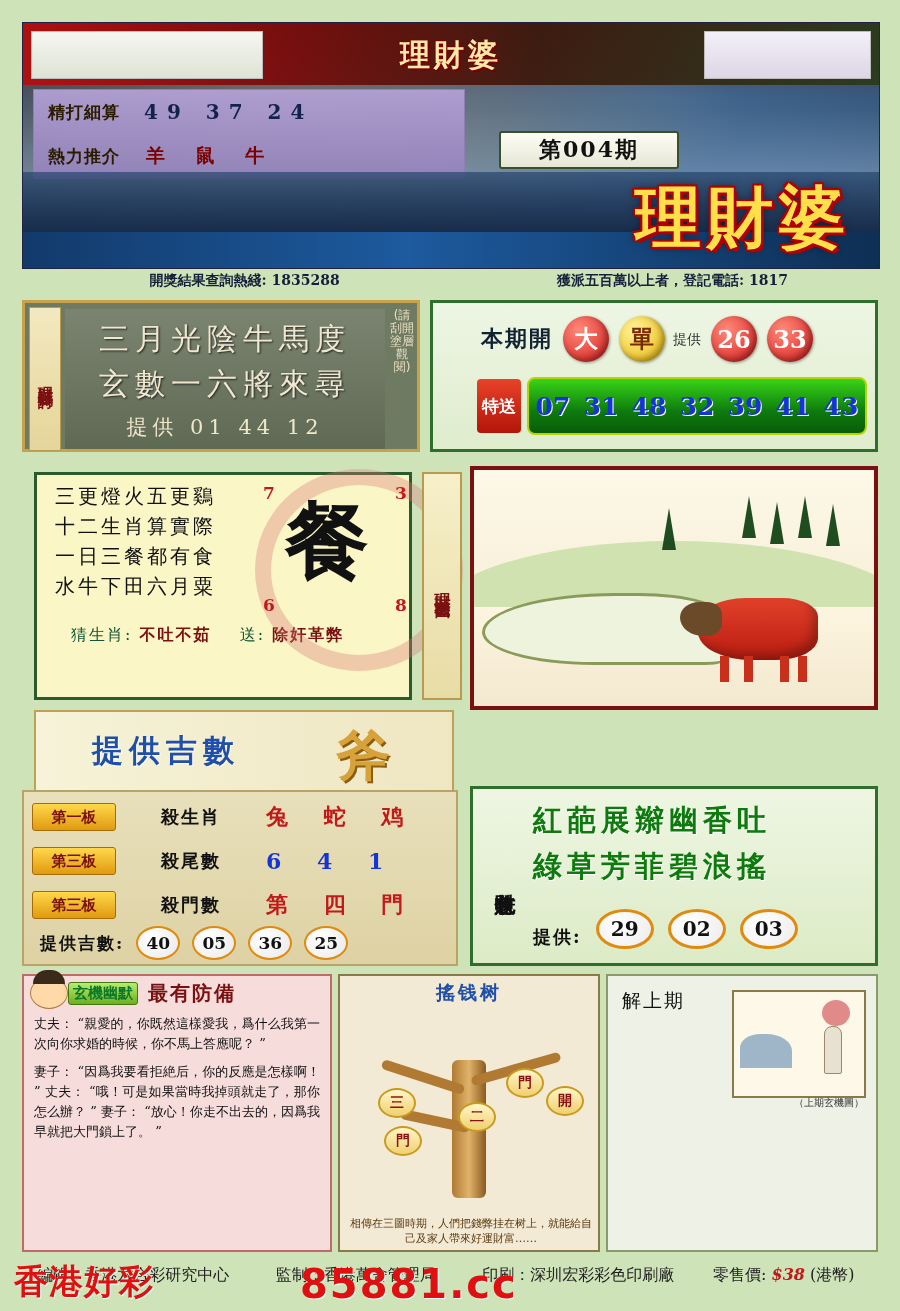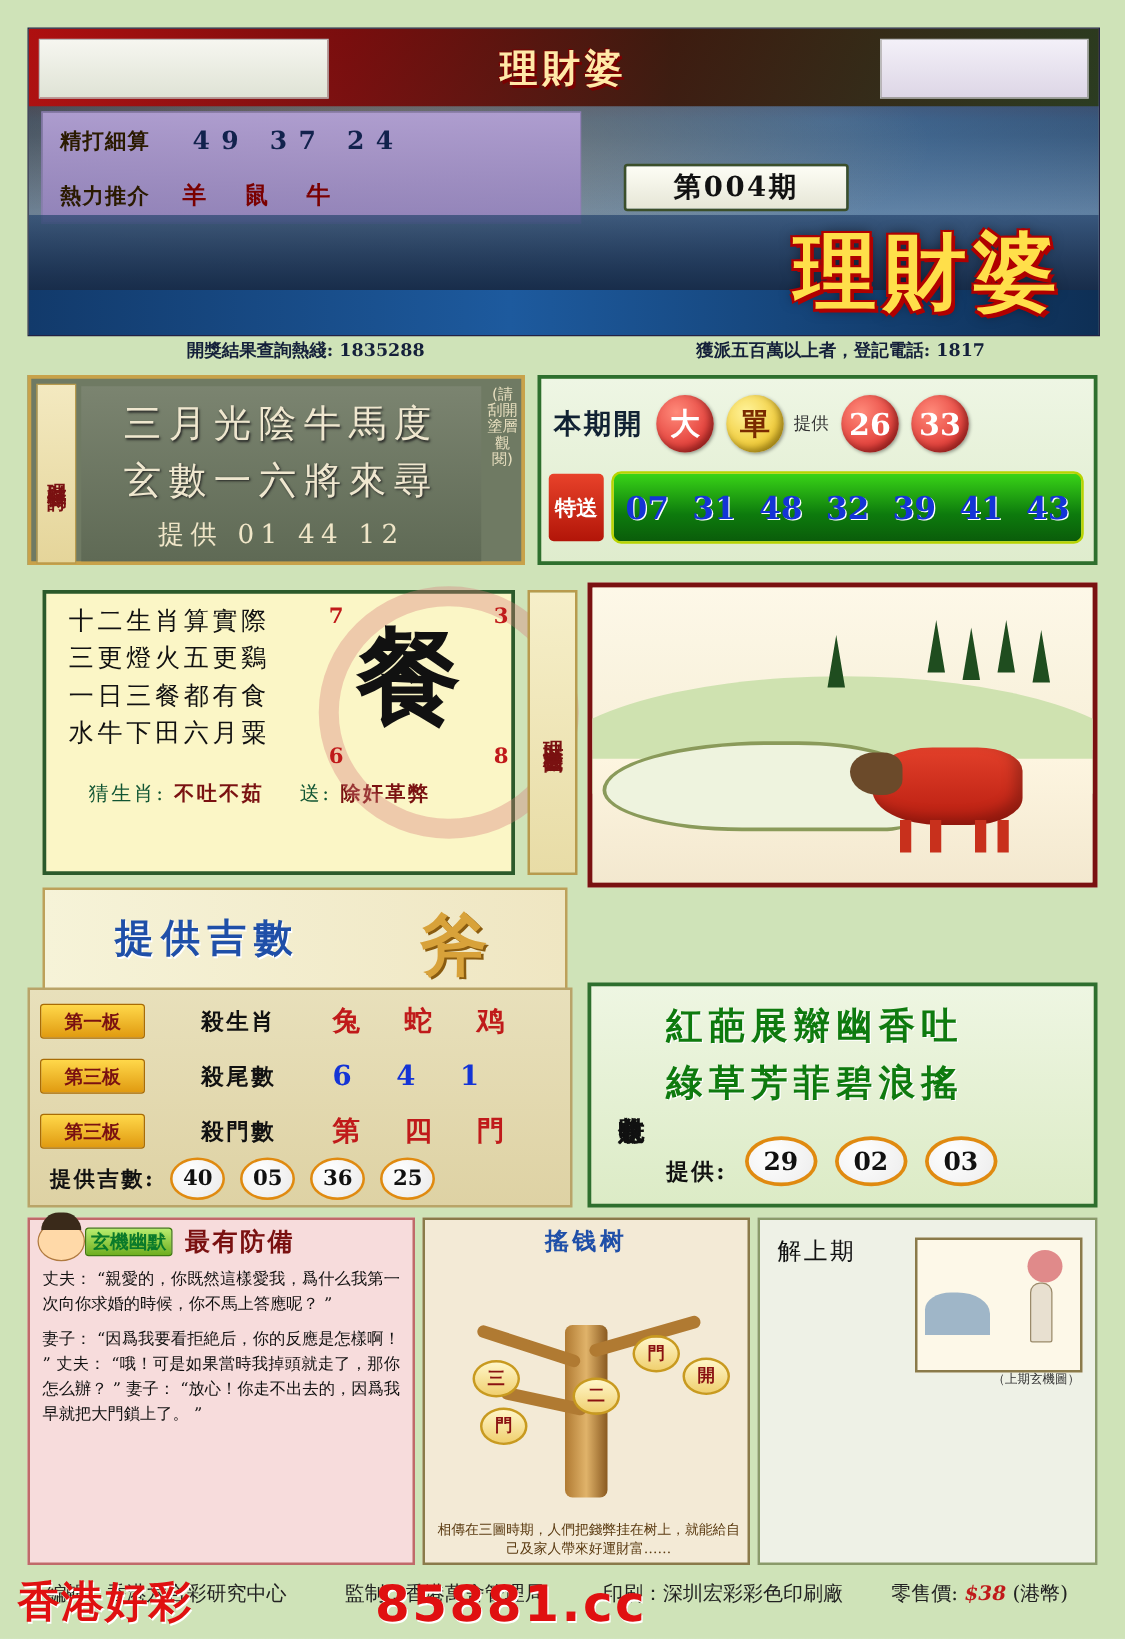--- a/index.html
+++ b/index.html
@@ -30,21 +30,21 @@
   .banner-title{position:absolute;left:0;right:0;top:12px;text-align:center;
     font-family:"DejaVu Serif","Liberation Serif",serif;
     font-size:30px;font-weight:bold;color:#ffe9a8;letter-spacing:4px;
     text-shadow:2px 2px 0 #7a0000, -1px -1px 0 #7a0000;}
   .purple-strip{position:absolute;left:10px;top:66px;width:430px;height:88px;
     background:linear-gradient(180deg,rgba(178,160,212,.95),rgba(150,130,190,.85));
     border:1px solid #8f7fb5;}
   .ps-row{display:flex;align-items:center;height:44px;padding-left:14px;
     font-family:"DejaVu Serif","Liberation Serif",serif;}
   .ps-label{font-size:17px;font-weight:bold;color:#2a1a00;letter-spacing:1px;}
-  .ps-nums{margin-left:34px;font-size:20px;font-weight:bold;color:#12224d;letter-spacing:9px;}
+  .ps-nums{margin-left:24px;font-size:20px;font-weight:bold;color:#12224d;letter-spacing:9px;}
   .ps-zodiac{margin-left:26px;font-size:19px;font-weight:bold;color:#7a0000;letter-spacing:12px;}
   .issue-box{position:absolute;left:476px;top:108px;width:176px;height:34px;
     background:linear-gradient(180deg,#fdfdf5,#e6e6d6);border:2px solid #3b4f2a;border-radius:3px;
     display:flex;align-items:center;justify-content:center;
     font-family:"DejaVu Serif","Liberation Serif",serif;font-size:22px;font-weight:bold;color:#111;letter-spacing:2px;}
   .logo-big{position:absolute;right:28px;top:150px;
     font-family:"DejaVu Serif","Liberation Serif",serif;
     font-size:66px;font-weight:bold;color:#ffdf4a;letter-spacing:6px;
     text-shadow:
       3px 3px 0 #b00000,-2px -2px 0 #b00000,2px -2px 0 #b00000,-2px 2px 0 #b00000,
@@ -75,21 +75,21 @@
     background:linear-gradient(180deg,#7b8470,#5f6a55);
     display:flex;flex-direction:column;justify-content:center;align-items:center;}
   .poem-l{font-family:"DejaVu Serif","Liberation Serif",serif;font-size:30px;color:#efe7cf;
     letter-spacing:6px;text-shadow:1px 1px 2px #222;margin:2px 0;}
   .poem-n{font-family:"DejaVu Serif","Liberation Serif",serif;font-size:21px;color:#f0e6c8;letter-spacing:5px;margin-top:6px;}
   .poem-vert{position:absolute;right:2px;top:6px;width:26px;height:140px;
     font-size:12px;color:#e9e0c0;line-height:13px;text-align:center;}
 
   
   .p-draw{left:430px;top:300px;width:448px;height:152px;
-    background:linear-gradient(180deg,#eef6e4,#dfeccd);border:3px solid #2e6f2e;}
+    background:linear-gradient(180deg,#eef6e4,#dfeccd);border:3px solid #2e6f2e;padding-left:38px;}
   .draw-row1{display:flex;align-items:center;height:72px;padding-left:10px;}
   .draw-lab{font-family:"DejaVu Serif","Liberation Serif",serif;font-size:22px;font-weight:bold;color:#123;letter-spacing:2px;}
   .ball{width:46px;height:46px;border-radius:50%;display:flex;align-items:center;justify-content:center;
     font-family:"DejaVu Serif","Liberation Serif",serif;font-size:24px;font-weight:bold;color:#fff;margin-left:10px;
     box-shadow:inset -3px -3px 6px rgba(0,0,0,.35), 1px 1px 3px rgba(0,0,0,.4);}
   .ball.red{background:radial-gradient(circle at 35% 30%,#ff8a7a,#d41818);}
   .ball.yellow{background:radial-gradient(circle at 35% 30%,#fff39a,#e8b400);color:#7a2a00;}
   .small-lab{font-family:"DejaVu Serif","Liberation Serif",serif;font-size:14px;color:#333;margin-left:8px;line-height:15px;}
   .draw-row2{display:flex;align-items:center;height:62px;}
   .vtag{width:44px;height:54px;margin-left:6px;background:linear-gradient(180deg,#e8422a,#b21508);
@@ -299,22 +299,22 @@
         <span>41</span>
         <span>43</span>
       </span>
     </div>
   </div>
 
   <div class="panel p-xuan">
     <div class="xuan-body">
       <div class="ring"></div>
       <div class="xuan-lines">
+        <div>三更燈火五更鷄</div>
         <div>十二生肖算實際</div>
-        <div>三更燈火五更鷄</div>
         <div>一日三餐都有食</div>
         <div>水牛下田六月粟</div>
       </div>
       <div class="bigchar">餐</div>
       <div class="cnum" style="left:226px;top:8px;">7</div>
       <div class="cnum" style="left:358px;top:8px;">3</div>
       <div class="cnum" style="left:226px;top:120px;">6</div>
       <div class="cnum" style="left:358px;top:120px;">8</div>
     </div>
     <div class="xuan-foot">

